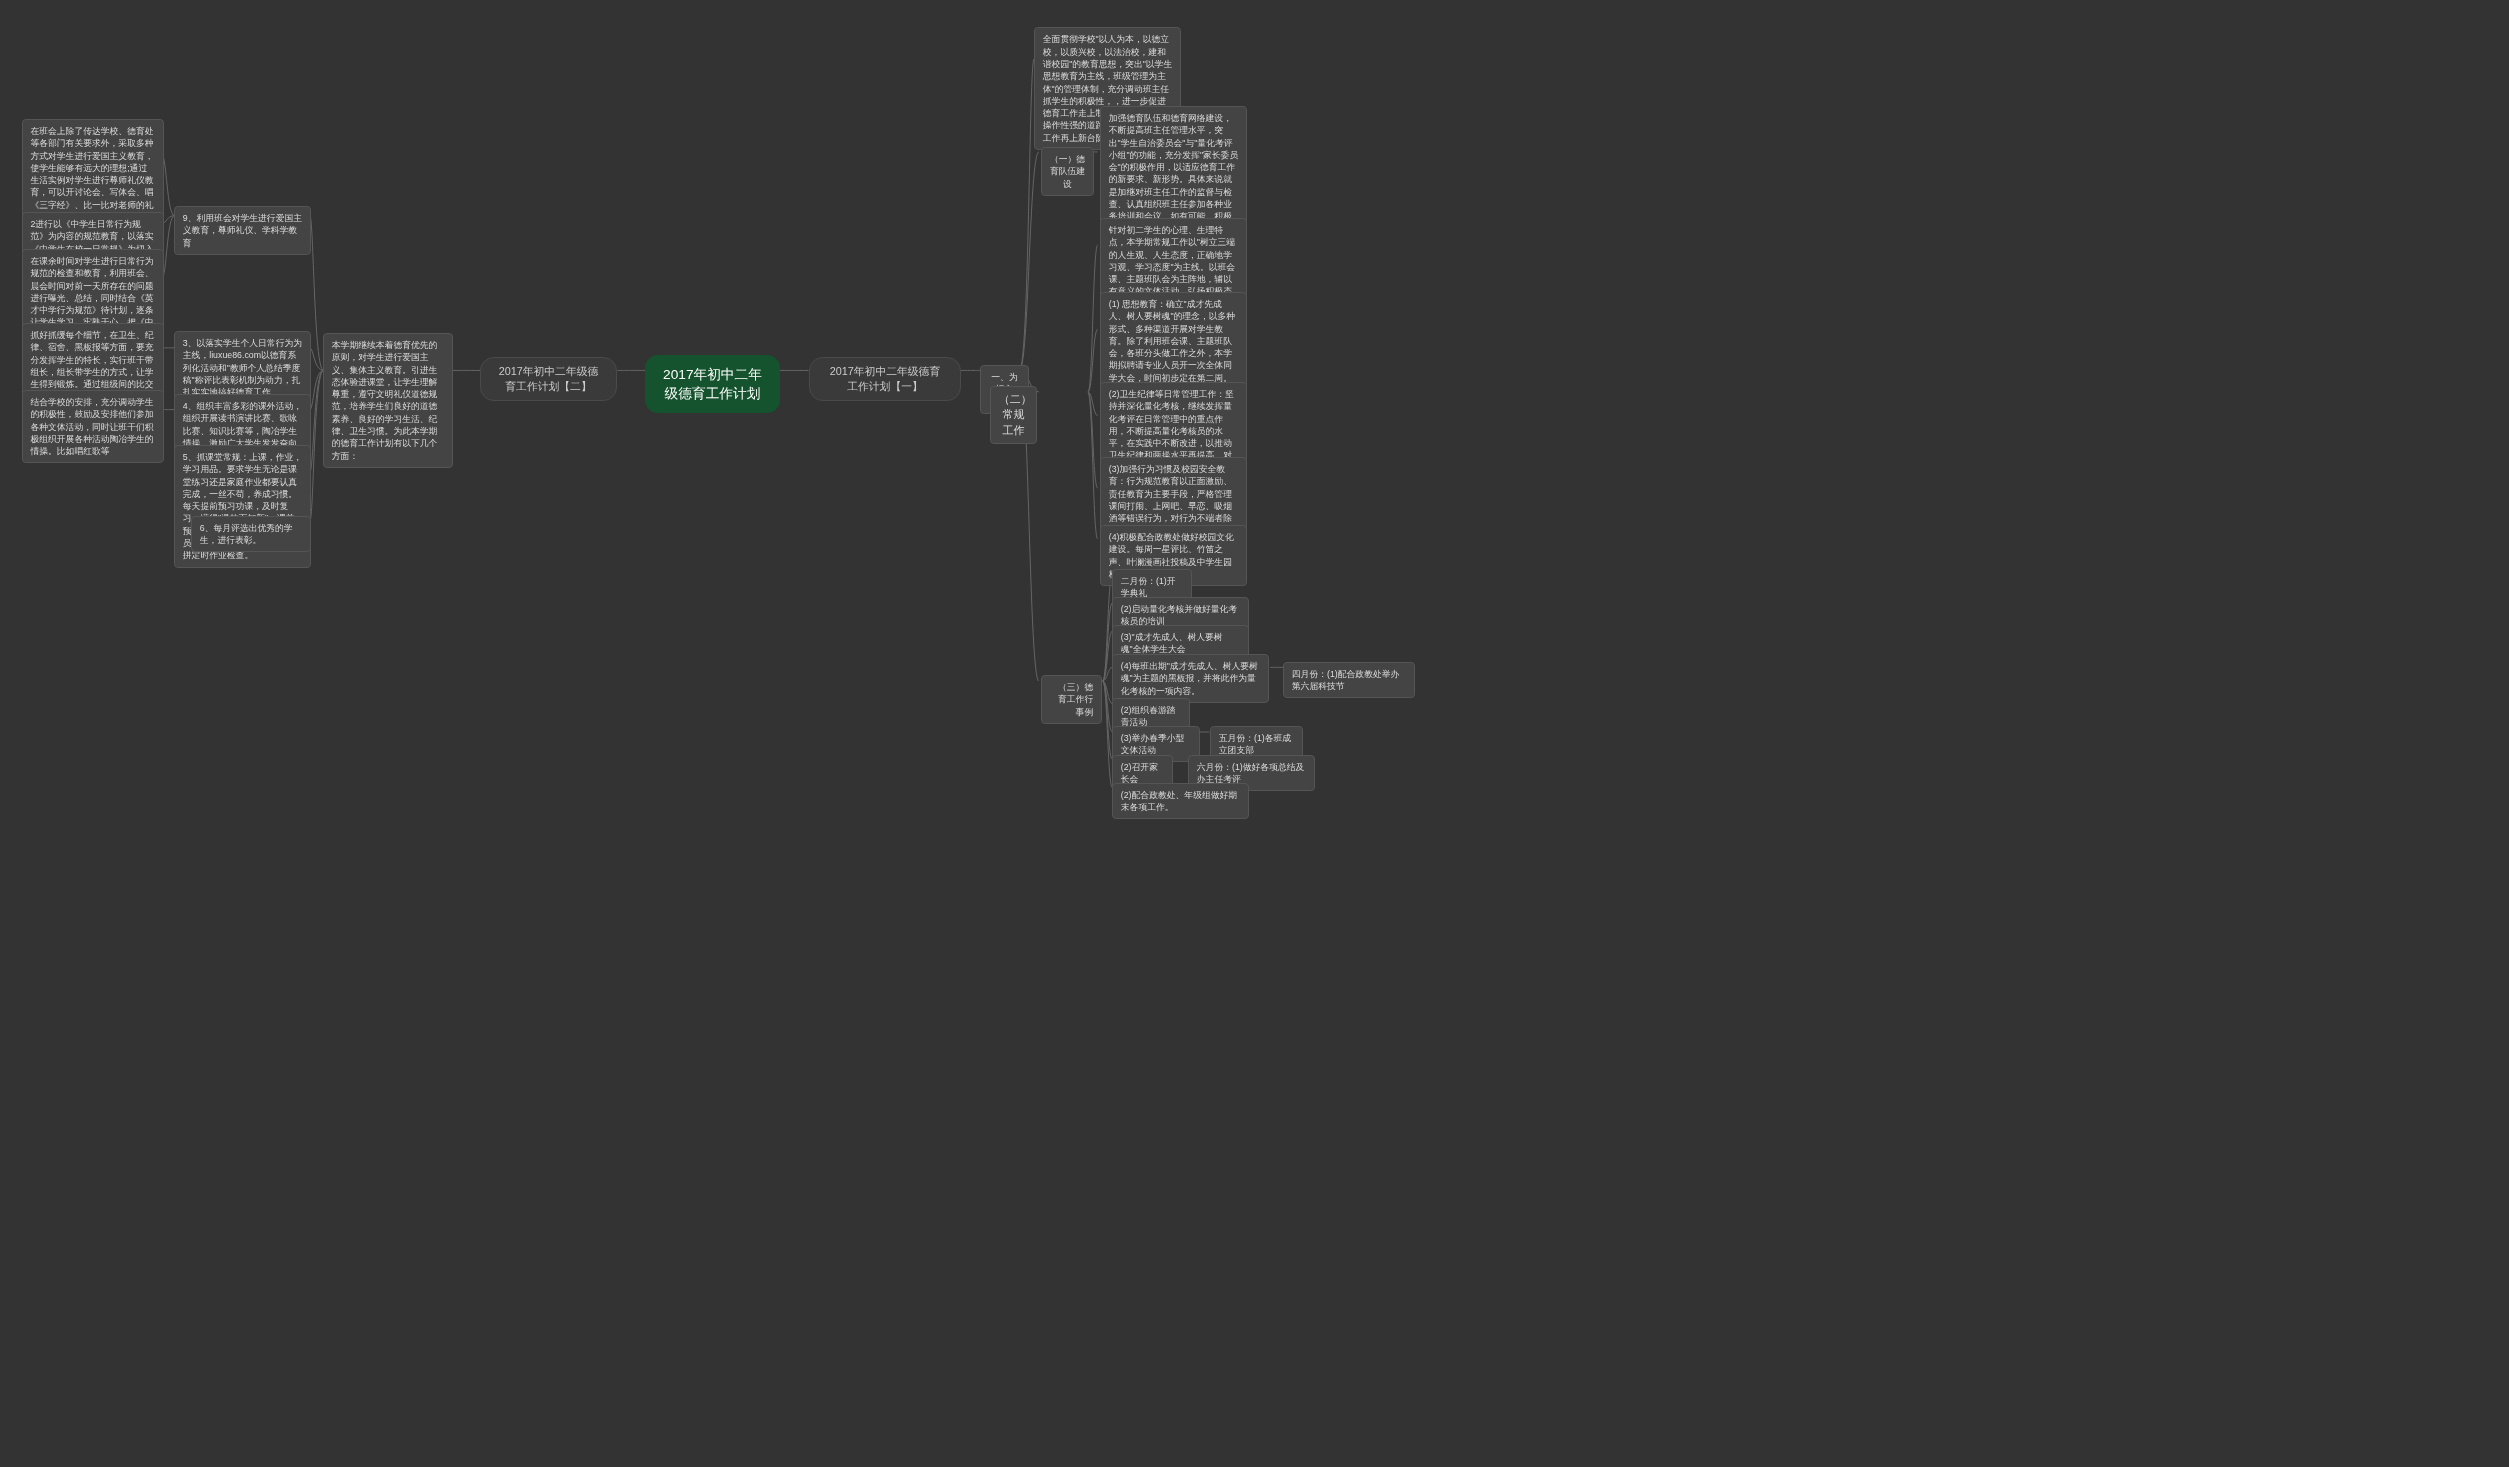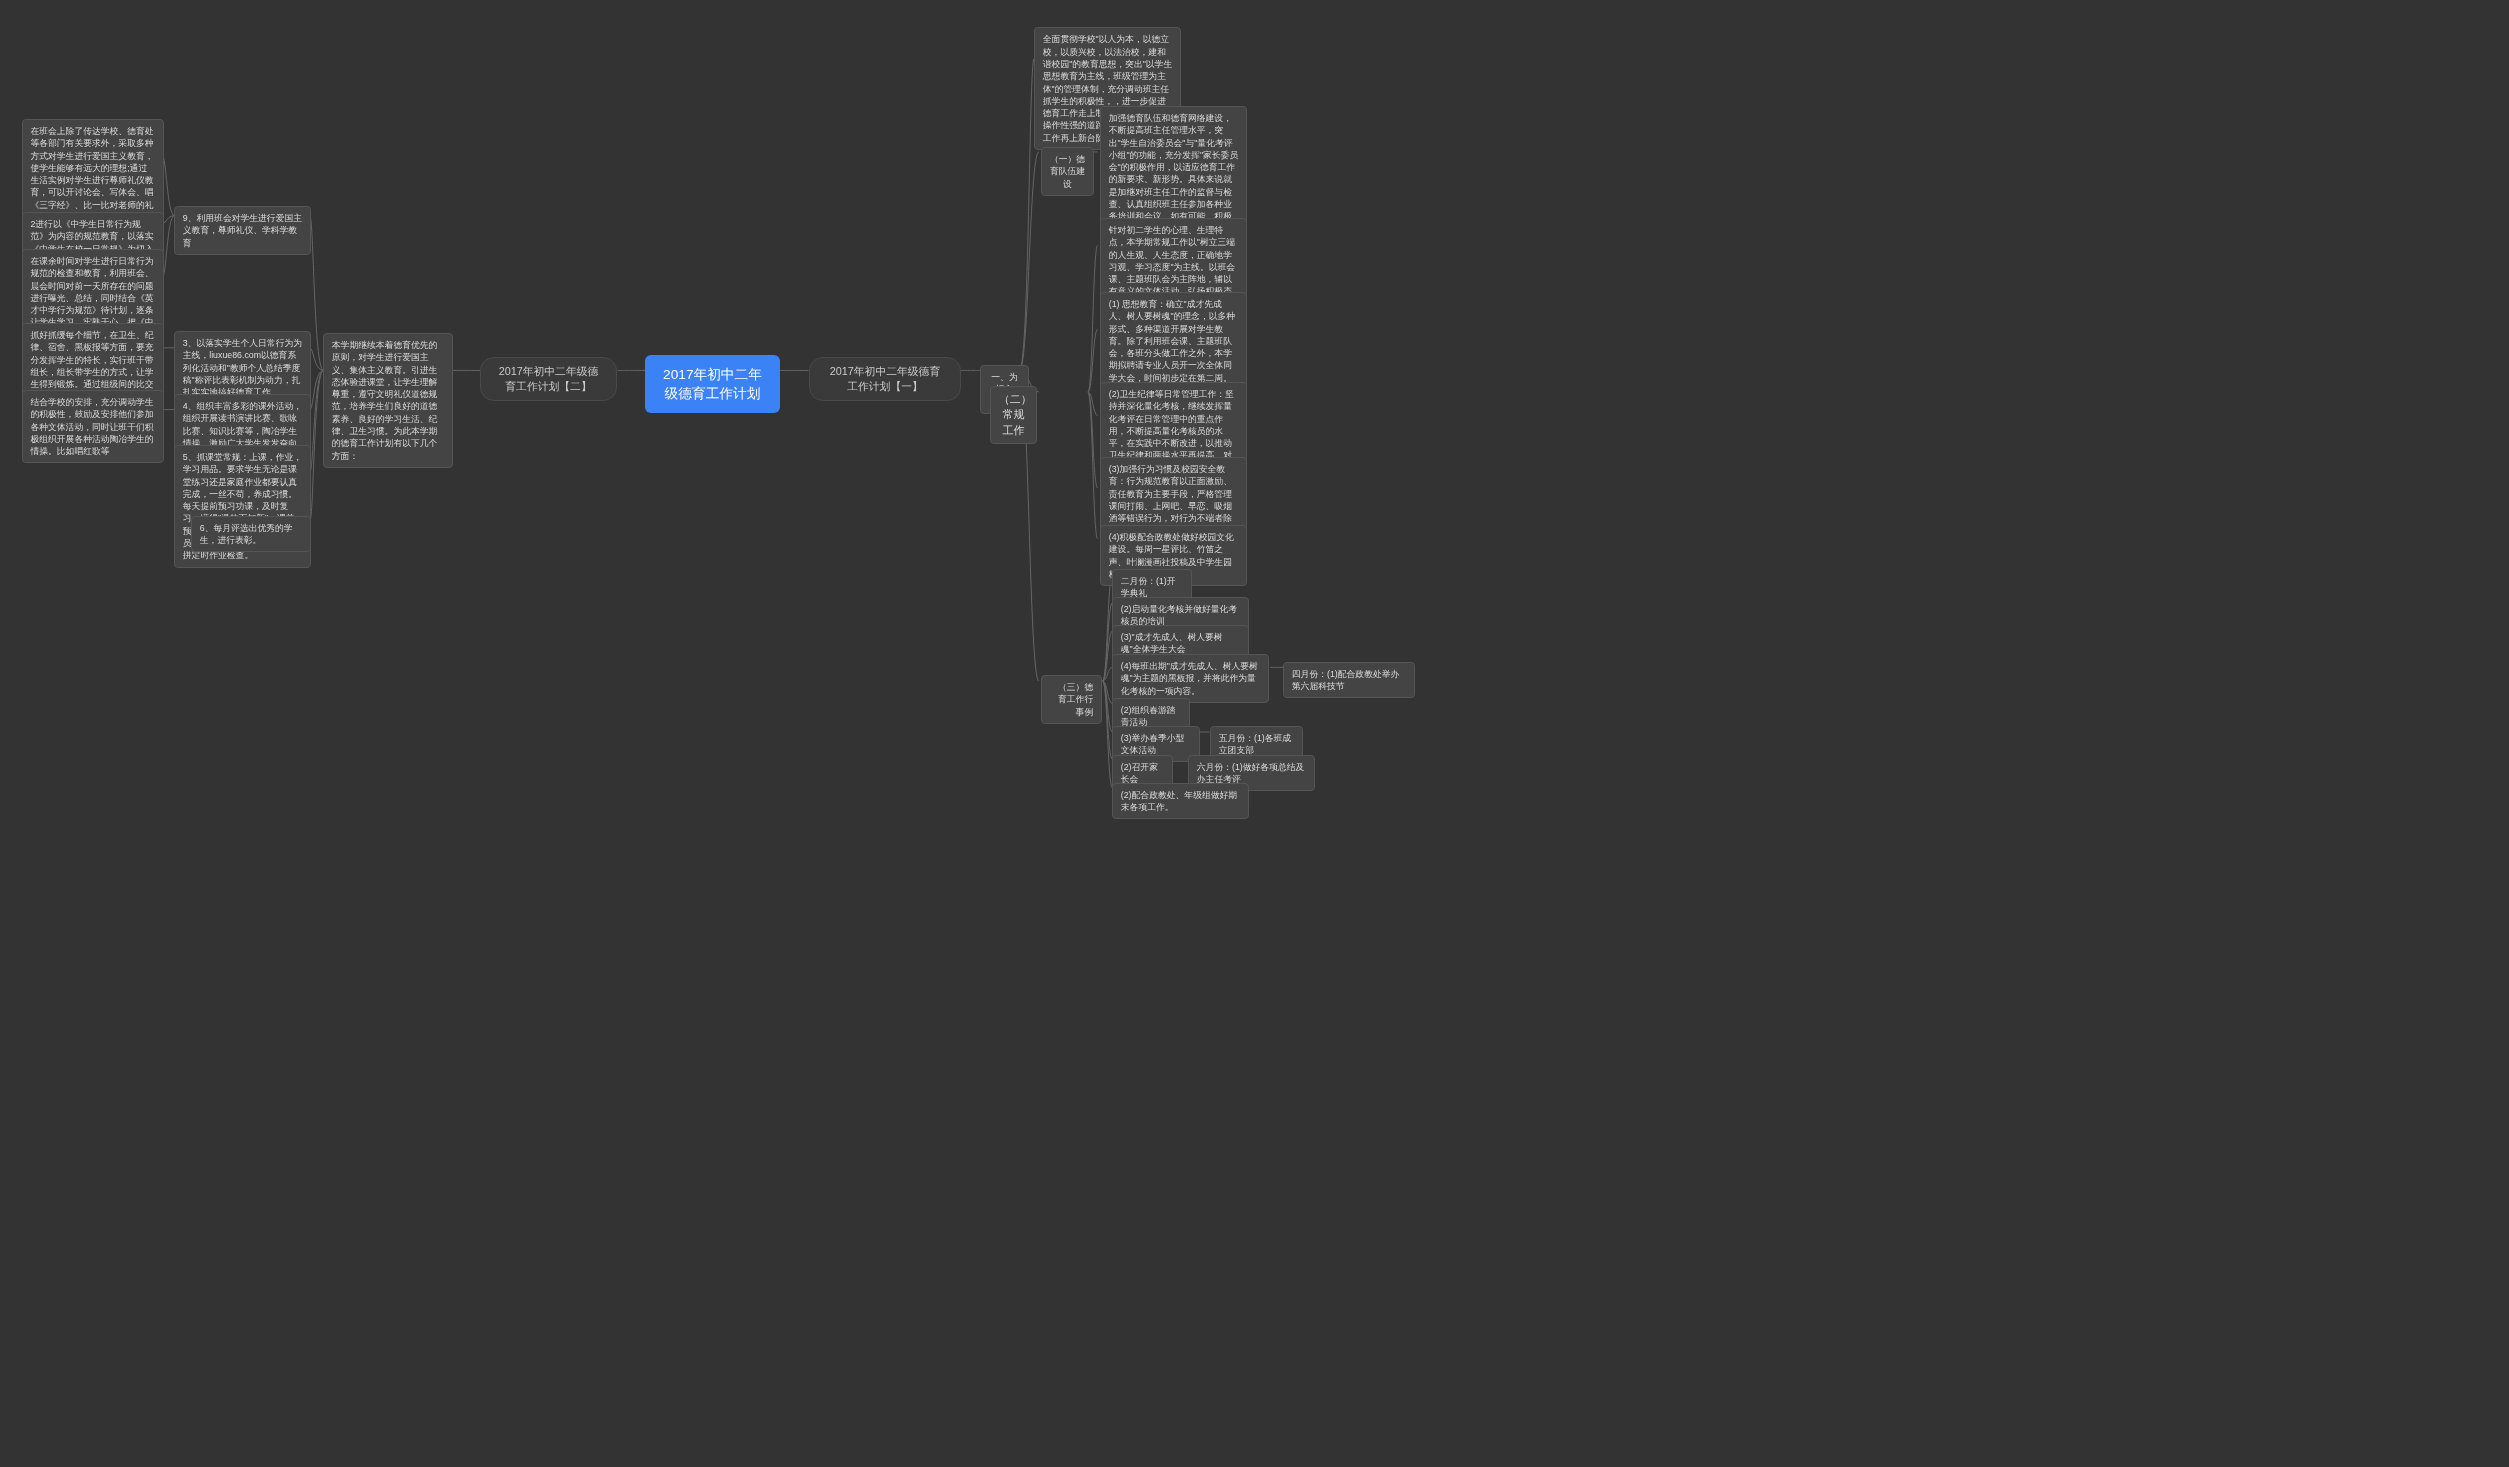--- a/index.html
+++ b/index.html
@@ -15,25 +15,25 @@
   }
   .node {
     position: absolute;
     background: #444444;
     border: 1px solid #555555;
     border-radius: 3.9px;
     padding: 4.9px 7.8px;
     line-height: 1.4;
   }
   .root {
-    background: #3b82f6;
+    background: #14532d;
     color: #ffffff;
     font-size: 13.7px;
     text-align: center;
-    border-radius: 6px;
+    border-radius: 13px;
     padding: 9.8px 15.7px;
     border: none;
   }
   .sub {
     background: #3a3a3a;
     color: #cccccc;
     font-size: 10.8px;
     text-align: center;
     border-radius: 13.7px;
     padding: 5.9px 15.7px;

